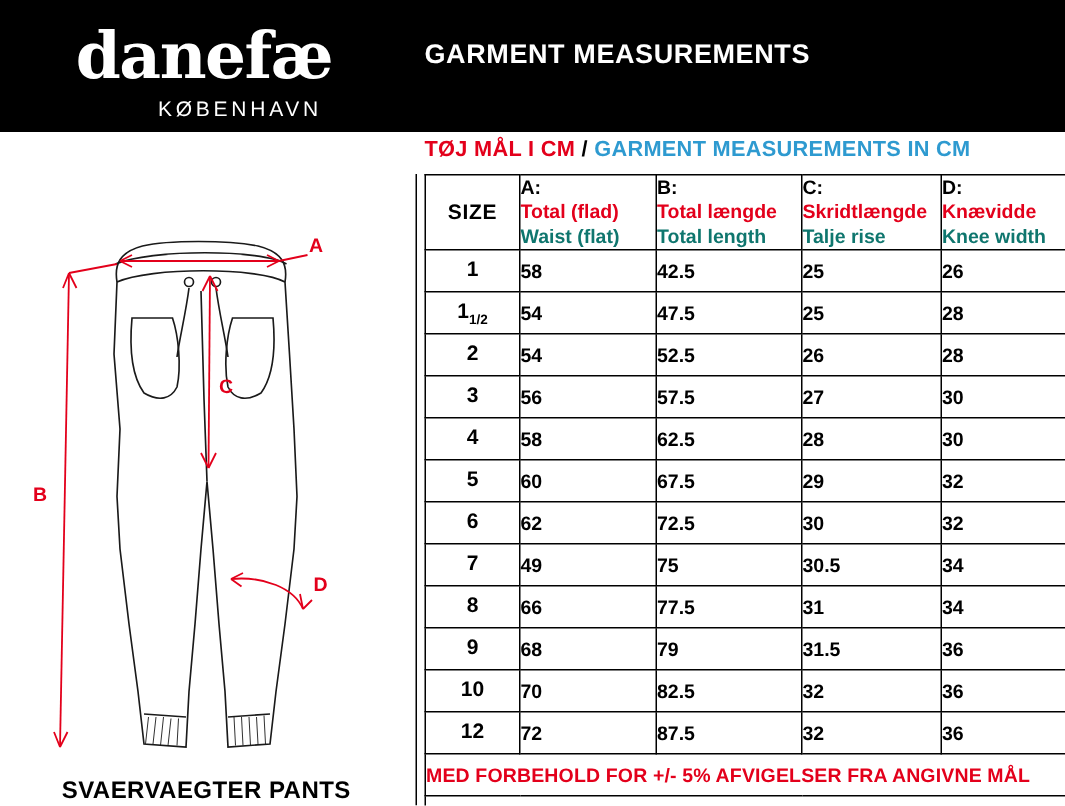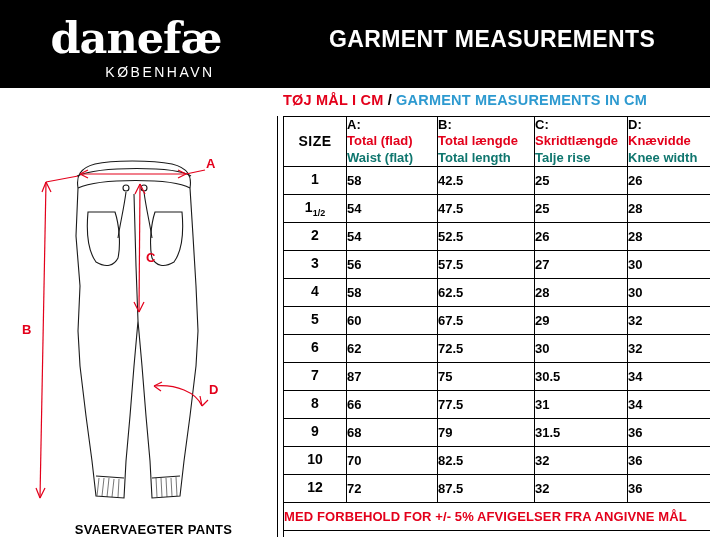--- a/index.html
+++ b/index.html
@@ -50,26 +50,25 @@
     font-size: 14px;
     letter-spacing: 2.5px;
     margin-top: 4px;
     color: #fff;
     padding-left: 48px;
   }
   .header-title {
     position: absolute;
     left: 283px;
     top: 26px;
-    font-size: 23px;
+    font-size: 18px;
     font-weight: bold;
     letter-spacing: 0.4px;
     color: #fff;
     white-space: nowrap;
-    margin-left: 46px;
   }
   
   .subtitle-bar {
     position: absolute;
     left: 283px;
     top: 92px;
     width: 427px;
     height: 22px;
     white-space: nowrap;
     font-size: 14.5px;
@@ -146,25 +145,25 @@
   .illus {
     position: absolute;
     left: 0;
     top: 116px;
     width: 275px;
     height: 421px;
   }
   .illus svg { display: block; }
   .caption {
     position: absolute;
-    left: 16px;
+    left: 0;
     bottom: 0px;
     width: 275px;
     text-align: center;
-    font-size: 13px;
+    font-size: 16px;
     font-weight: bold;
     letter-spacing: 0.3px;
   }
   .vline {
     position: absolute;
     left: 277px;
     top: 116px;
     width: 1px;
     height: 421px;
     background: #000;
@@ -341,21 +340,21 @@
         </tr>
         <tr>
           <td class="size-cell"><span>6</span><span class="frac"></span></td>
           <td>62</td>
           <td>72.5</td>
           <td>30</td>
           <td>32</td>
         </tr>
         <tr>
           <td class="size-cell"><span>7</span><span class="frac"></span></td>
-          <td>87</td>
+          <td>49</td>
           <td>75</td>
           <td>30.5</td>
           <td>34</td>
         </tr>
         <tr>
           <td class="size-cell"><span>8</span><span class="frac"></span></td>
           <td>66</td>
           <td>77.5</td>
           <td>31</td>
           <td>34</td>

